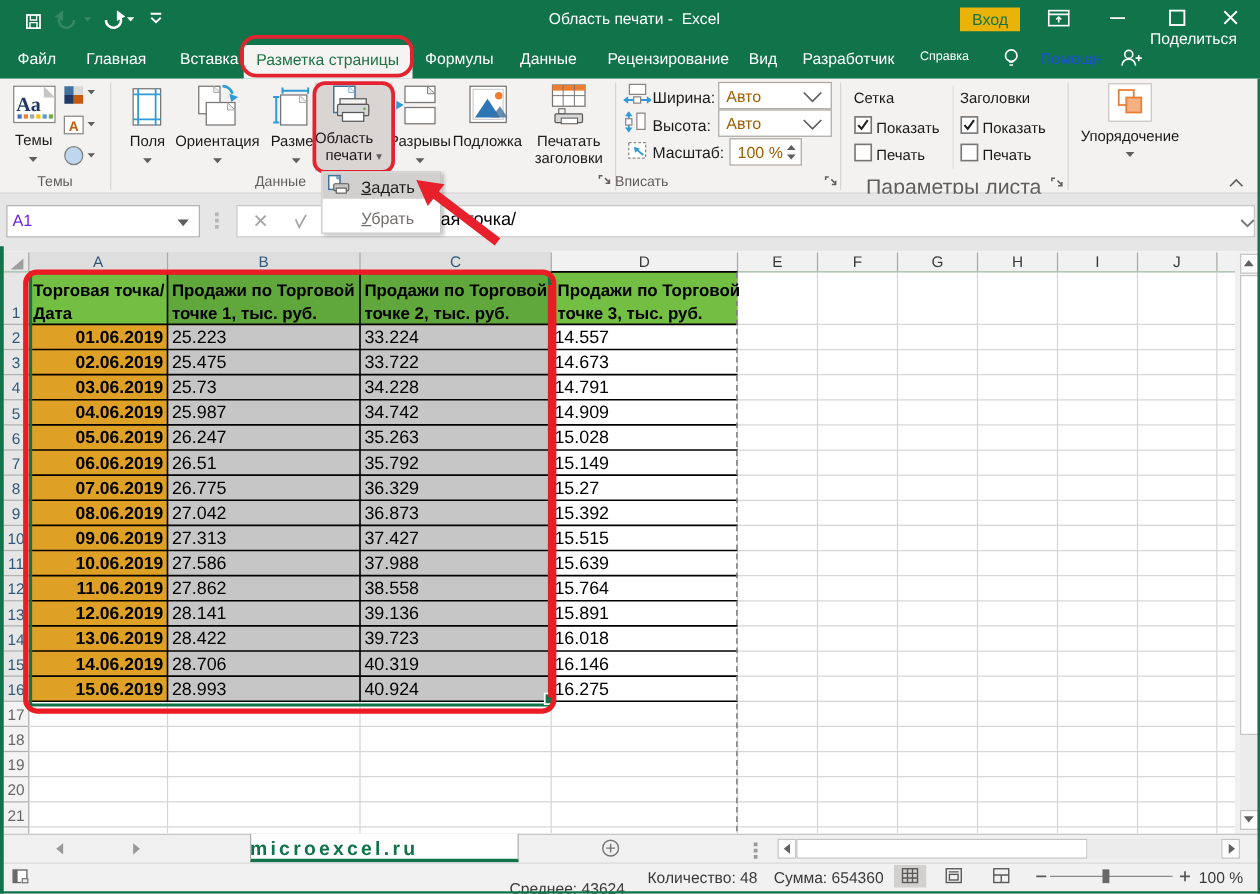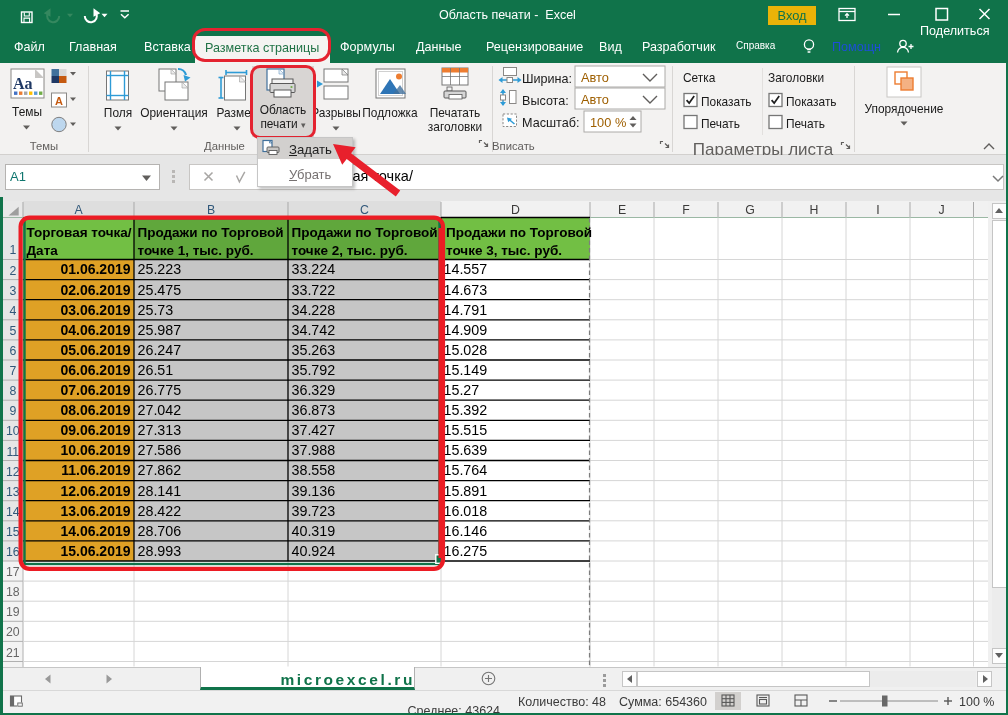--- a/index.html
+++ b/index.html
@@ -134,21 +134,21 @@
 <svg class="abs" style="left:252px;top:66px" width="62" height="71" viewBox="0 0 62 71">
 <rect x="15" y="3" width="17" height="21" fill="#fff" stroke="#41719c" stroke-width="1.2"></rect>
 <polygon points="27,3 32,8 27,8" fill="#eaf1f8" stroke="#6d9bc4" stroke-width="0.6"></polygon>
 <g>
       <rect x="20" y="13" width="21" height="4.5" fill="#f2f2f2" stroke="#595959"></rect>
 <rect x="18" y="17.5" width="25" height="9" rx="1" fill="#d6d6d6" stroke="#595959"></rect>
 <rect x="22" y="24" width="17" height="7" fill="#fff" stroke="#595959"></rect>
 <circle cx="39.5" cy="21" r="1.1" fill="#70ad47"></circle>
     </g>
 </svg>
-<div class="abs" style="left:252px;top:103px;width:62px;text-align:center;font-size:11.9px;color:#1a1a1a">Область</div>
+<div class="abs" style="left:252px;top:103px;width:62px;text-align:left;font-size:11.9px;color:#1a1a1a">Область</div>
 <div class="abs" style="left:252px;top:117px;width:62px;text-align:center;font-size:11.9px;color:#1a1a1a">печати <span style="font-size:9px;color:#605e5c">▾</span></div>
 <svg class="abs" style="left:316px;top:63px" width="176" height="92" viewBox="0 0 176 92">
 
 <rect x="8" y="6" width="24" height="13" fill="#fff" stroke="#767676"></rect>
 <polygon points="26,6 32,12 26,12" fill="#e8e8e8" stroke="#767676" stroke-width="0.7"></polygon>
 <rect x="8" y="23" width="24" height="13" fill="#fff" stroke="#767676"></rect>
 <polygon points="1,17.5 7,21 1,24.5" fill="#2e9bd6"></polygon>
 <text x="20" y="53.5" font-size="11.9" fill="#1a1a1a" text-anchor="middle">Разрывы</text>
 <polygon points="16.5,63.5 23.5,63.5 20,67.5" fill="#605e5c"></polygon>
 
@@ -238,21 +238,21 @@
 <svg class="abs" style="left:854px;top:63px" width="154" height="92" viewBox="0 0 154 92">
 <rect x="33" y="4" width="34" height="30" fill="#fff" stroke="#c8c6c4"></rect>
 <rect x="41" y="9" width="12" height="12" fill="#fff" stroke="#ed7d31" stroke-width="1.4"></rect>
 <rect x="47" y="15" width="12" height="12" fill="#f4b183" stroke="#ed7d31" stroke-width="1.4"></rect>
 <text x="50" y="50" font-size="11.9" fill="#1a1a1a" text-anchor="middle">Упорядочение</text>
 <polygon points="46.5,58.5 53.5,58.5 50,62.5" fill="#605e5c"></polygon>
 <path d="M130 86l5-5 5 5" stroke="#605e5c" stroke-width="1.4" fill="none"></path>
 </svg>
 <div class="abs" style="left:0;top:155px;width:1008px;height:46px;background:#e6e6e6"></div>
 <div class="abs" style="left:5px;top:163.5px;width:155px;height:26px;background:#fff;border:1px solid #b5b3b1"></div>
-<div class="abs" style="left:10px;top:169px;font-size:13px;color:#0f766e">A1</div>
+<div class="abs" style="left:10px;top:169px;font-size:13px;color:#6d28d9">A1</div>
 <svg class="abs" style="left:141px;top:174px" width="12" height="8">
     <polygon points="1,1.5 10,1.5 5.5,7" fill="#605e5c"></polygon>
   </svg>
 <div class="abs" style="left:172px;top:170px;width:2.5px;height:3px;background:#b9b7b5;box-shadow:0 5px 0 #b9b7b5,0 10px 0 #b9b7b5"></div>
 <div class="abs" style="left:189px;top:163.5px;width:815px;height:26px;background:#fff;border:1px solid #c8c6c4"></div>
 <svg class="abs" style="left:196px;top:168px" width="70" height="18" viewBox="0 0 70 18">
 <path d="M8.5 4.5l8 8M16.5 4.5l-8 8" stroke="#a8a6a4" stroke-width="1.6" fill="none"></path>
 <path d="M45 5l3.2 7 6-11" stroke="#a8a6a4" stroke-width="1.6" fill="none" transform="translate(0,3) scale(0.9)"></path>
 </svg>
 <div class="abs" style="left:308px;top:168px;font-size:14.5px;color:#000">Торговая точка/</div>
@@ -489,21 +489,21 @@
 <div class="abs" style="left:991.5px;top:648px;width:15px;height:16px;background:#fdfdfd;border:1px solid #c5c5c5"></div>
 <svg class="abs" style="left:994px;top:652px" width="10" height="8">
     <polygon points="1,1 9,1 5,6" fill="#606060"></polygon>
   </svg>
 <div class="abs" style="left:2.5px;top:667px;width:1003.5px;height:23px;background:#f0f0f0;border-top:1px solid #c6c6c6"></div>
 <svg class="abs" style="left:40px;top:673px" width="85" height="12" viewBox="0 0 85 12">
     <polygon points="10.5,1.5 10.5,10.5 5,6" fill="#999"></polygon>
     <polygon points="66.5,1.5 66.5,10.5 72,6" fill="#999"></polygon>
   </svg>
 <div class="abs" style="left:200px;top:667px;width:215px;height:23px;background:#fff;border-left:1px solid #b0b0b0;border-right:1px solid #b0b0b0;border-bottom:3px solid #10734a"></div>
-<div class="abs" style="left:200px;top:671px;width:215px;text-align:right;font-size:15.5px;font-weight:700;letter-spacing:2.6px;color:#10734a">microexcel.ru</div>
+<div class="abs" style="left:200px;top:671px;width:215px;text-align:left;font-size:15.5px;font-weight:700;letter-spacing:2.6px;color:#10734a">microexcel.ru</div>
 <svg class="abs" style="left:481px;top:671px" width="16" height="16" viewBox="0 0 16 16">
 <circle cx="7.5" cy="7.5" r="6.3" fill="none" stroke="#757575" stroke-width="1.1"></circle>
 <path d="M7.5 4v7M4 7.5h7" stroke="#757575" stroke-width="1.1"></path>
 </svg>
 <div class="abs" style="left:603px;top:674px;width:2.5px;height:2.5px;background:#9a9a9a;box-shadow:0 5px 0 #9a9a9a,0 10px 0 #9a9a9a"></div>
 <div class="abs" style="left:622px;top:670.5px;width:15px;height:16px;background:#fdfdfd;border:1px solid #c5c5c5"></div>
 <svg class="abs" style="left:625px;top:674px" width="9" height="10">
     <polygon points="7,1 7,9 2,5" fill="#606060"></polygon>
   </svg>
 <div class="abs" style="left:637px;top:670.5px;width:233px;height:16px;background:#ffffff;border:1px solid #c5c5c5"></div>

